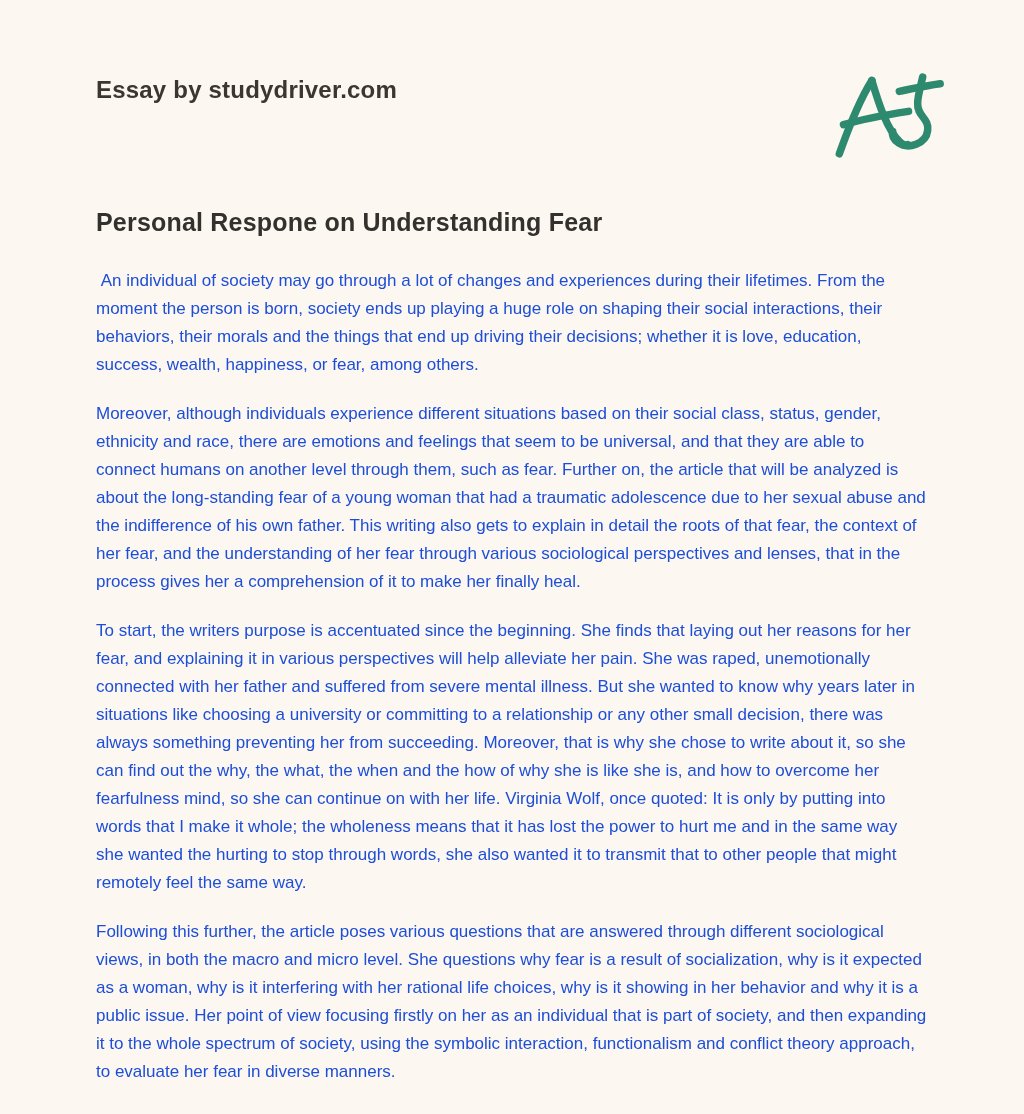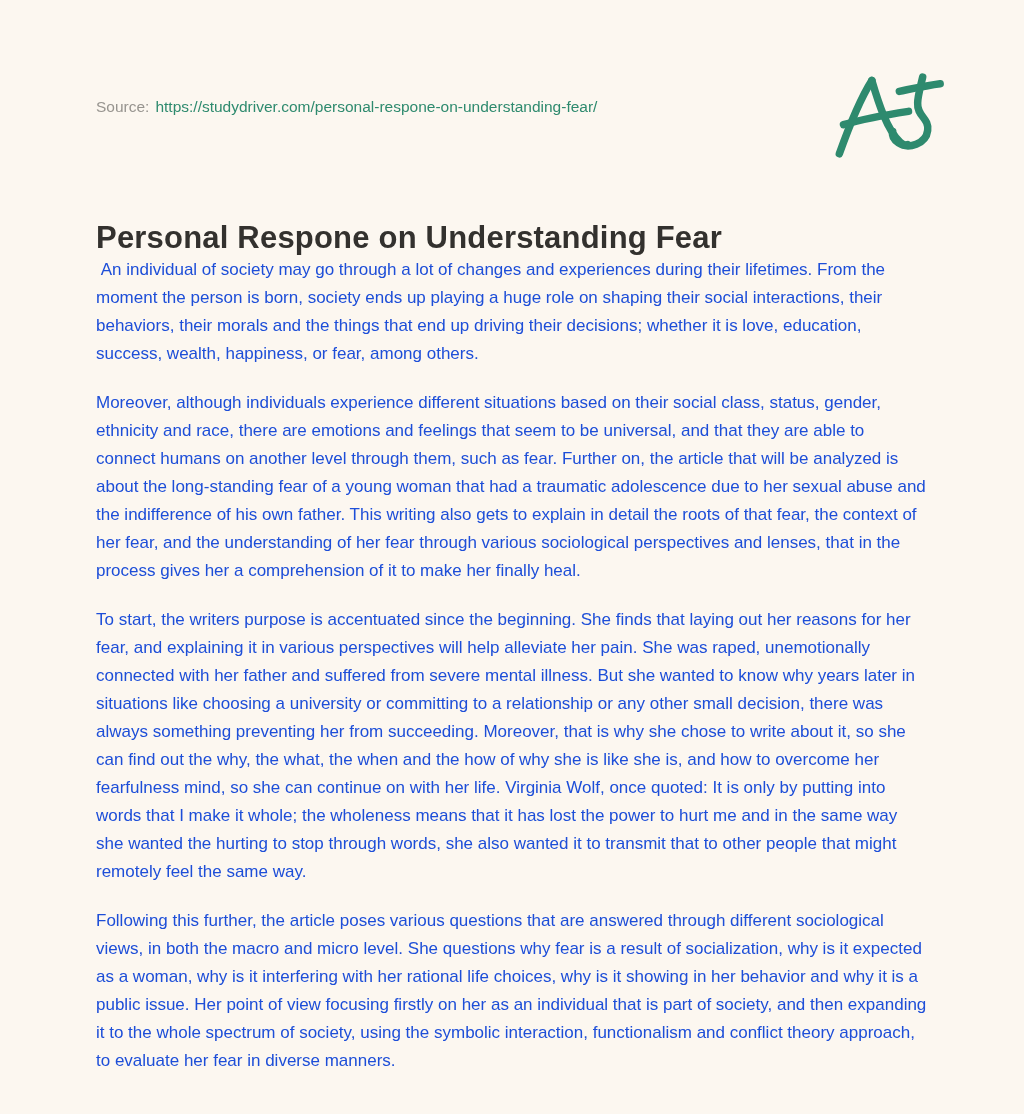--- a/index.html
+++ b/index.html
@@ -44,43 +44,42 @@
     top: 68px;
     right: 70px;
     width: 126px;
     height: 100px;
   }
   .article {
     padding: 0 96px;
   }
   .title {
     margin-top: 104px;
-    font-size: 31px;
+    margin-bottom: 30px;
+    font-size: 25px;
     font-weight: 600;
     color: #33312E;
     letter-spacing: 0.2px;
   }
   .para {
     font-size: 17px;
     line-height: 28px;
     color: #1d4ed8;
     margin-bottom: 21px;
     white-space: pre-wrap;
   }
 </style>
 </head>
 <body>
 
 <div class="page">
 
   <div class="header">
+    <div class="brand">Essay by studydriver.com</div>
 
-    <div class="source-row">
-      <span class="source-label">Source:</span><a class="source-link" href="#">https://studydriver.com/personal-respone-on-understanding-fear/</a>
-    </div>
 
     <svg class="logo" viewBox="0 0 150 120" fill="none" stroke="#2E8A6E" stroke-width="9" stroke-linecap="round" stroke-linejoin="round">
       <path d="M13 103 C 24 72 40 34 52 15"></path>
       <path d="M52 15 C 60 42 70 74 86 89 C 89 92 92 93 95 92"></path>
       <path d="M18 68 C 42 61 70 56 96 52"></path>
       <path d="M85 28 C 100 25 118 21 134 19"></path>
       <path d="M113 11 C 110 24 107 34 107 42 C 106 58 121 60 119 75 C 117 91 96 98 84 90 C 78 86 76 81 77 76"></path>
     </svg>
   </div>
 

